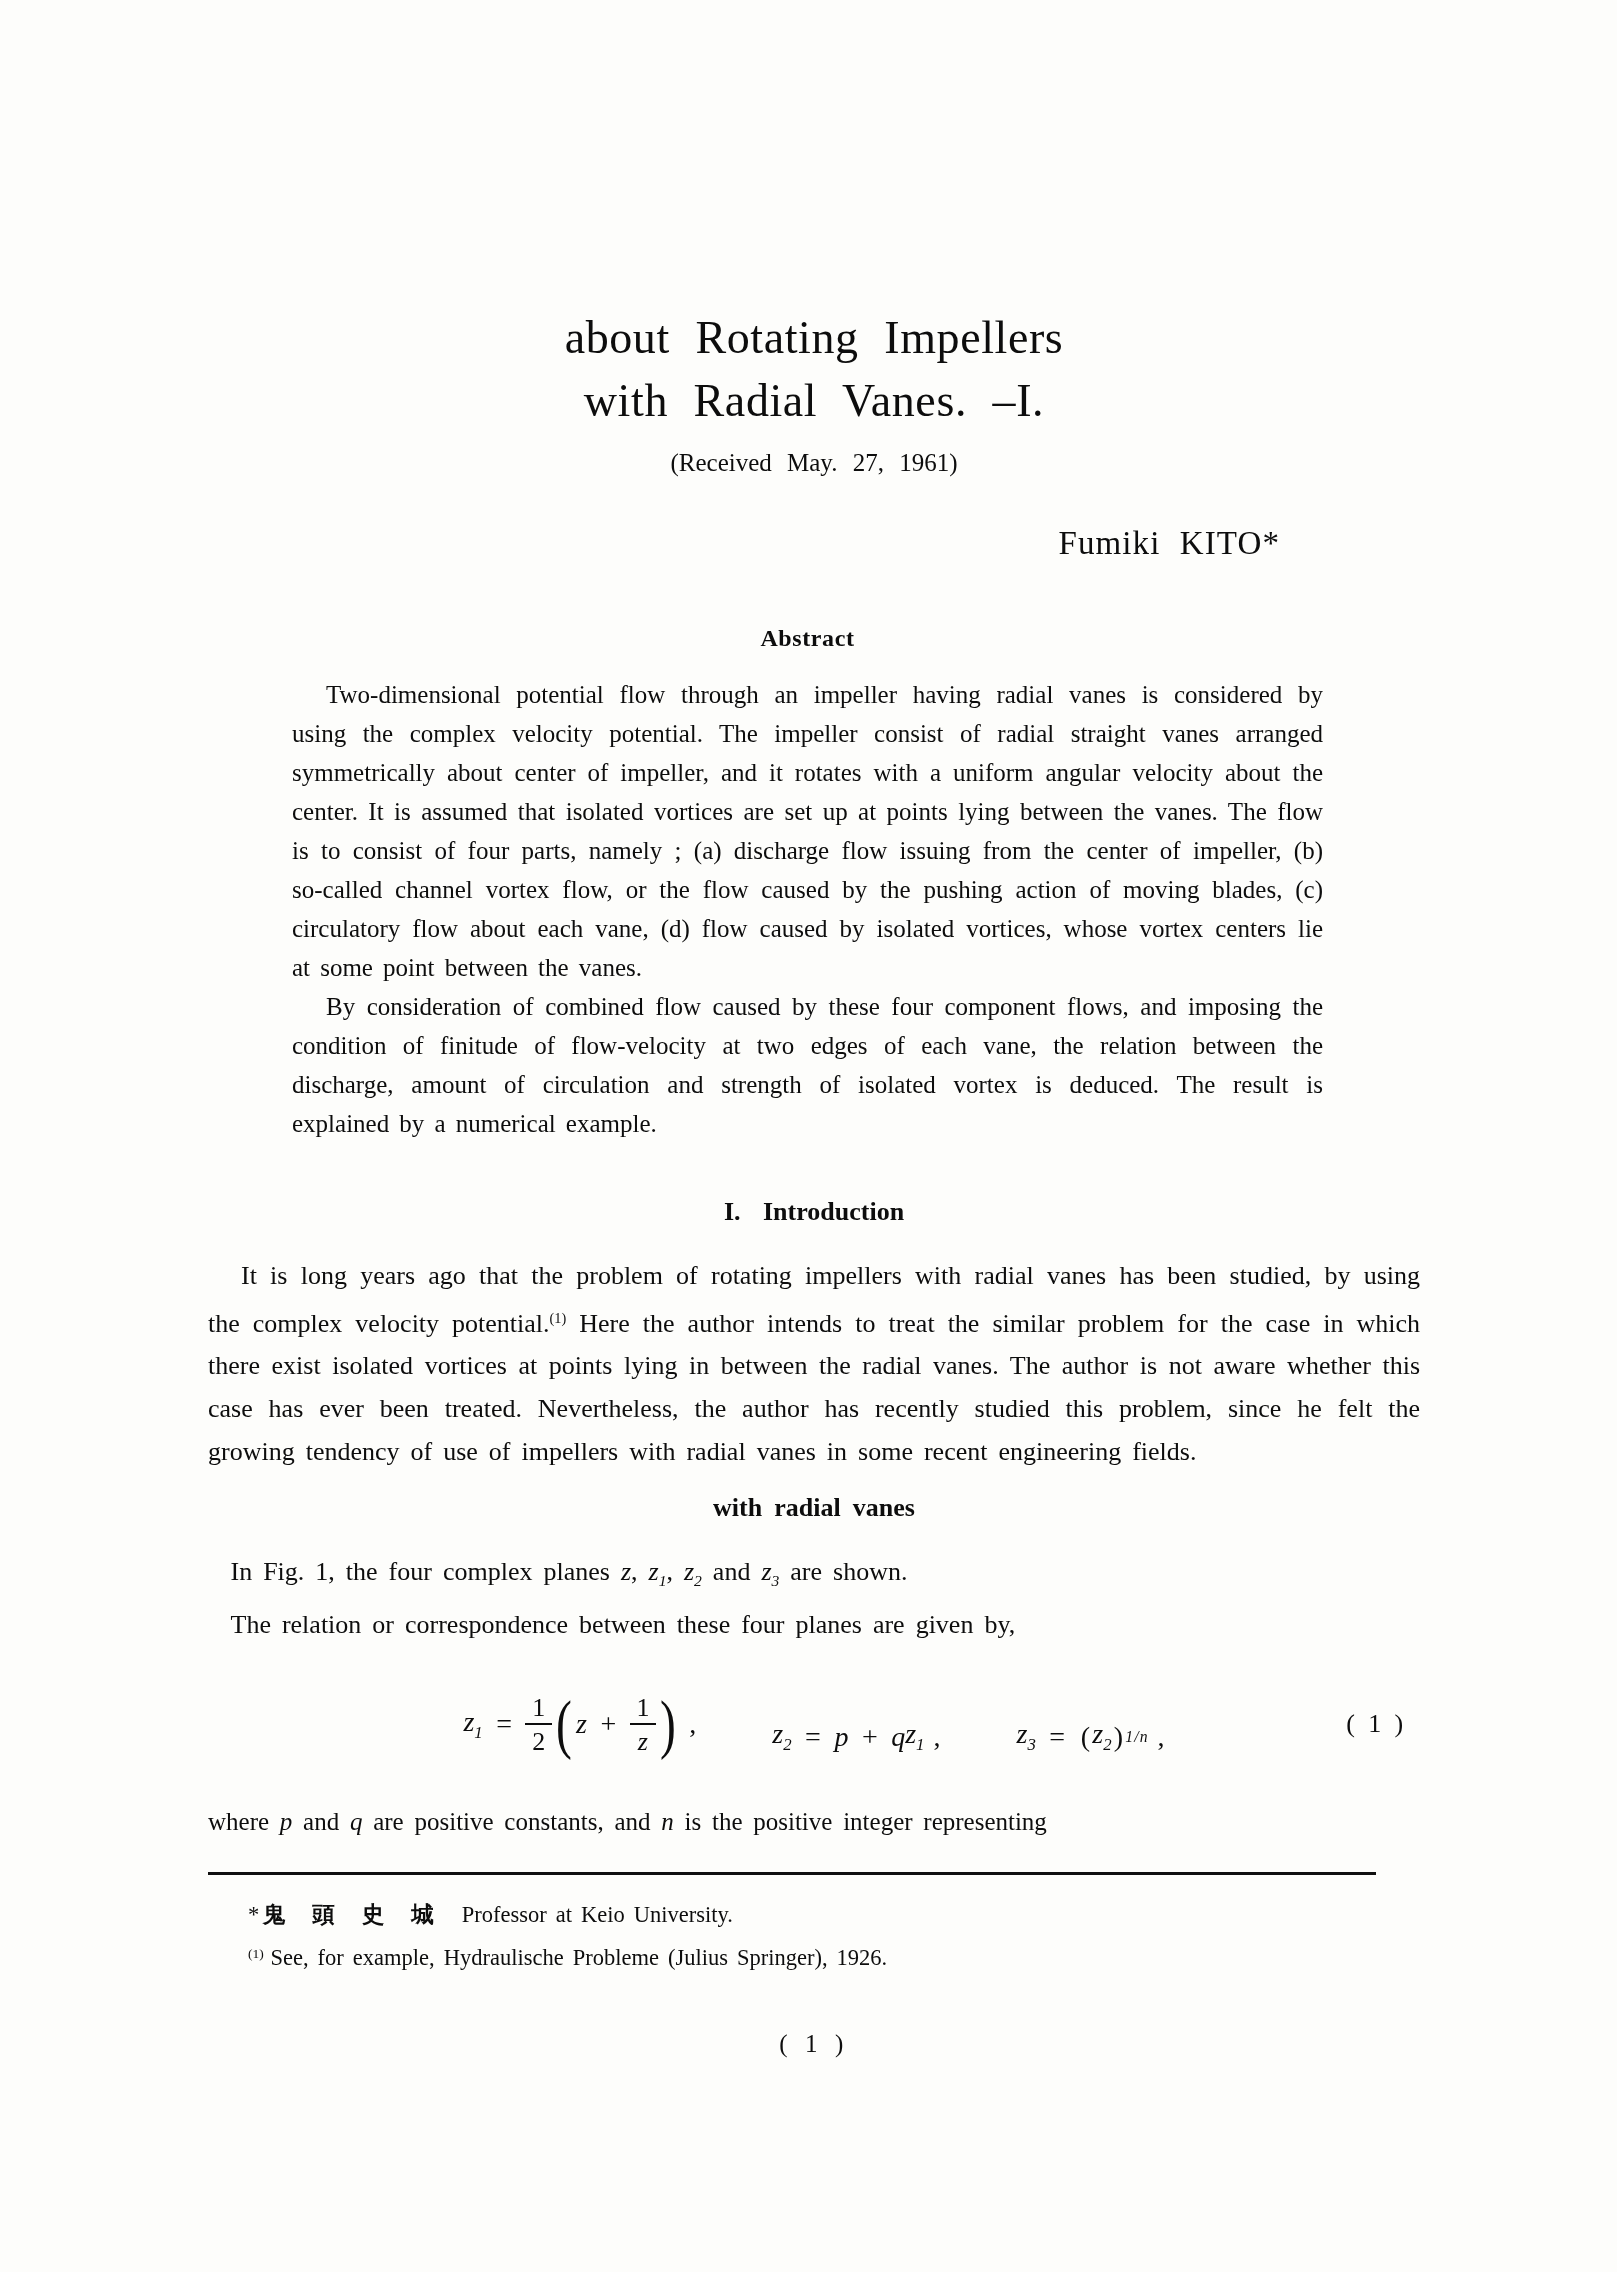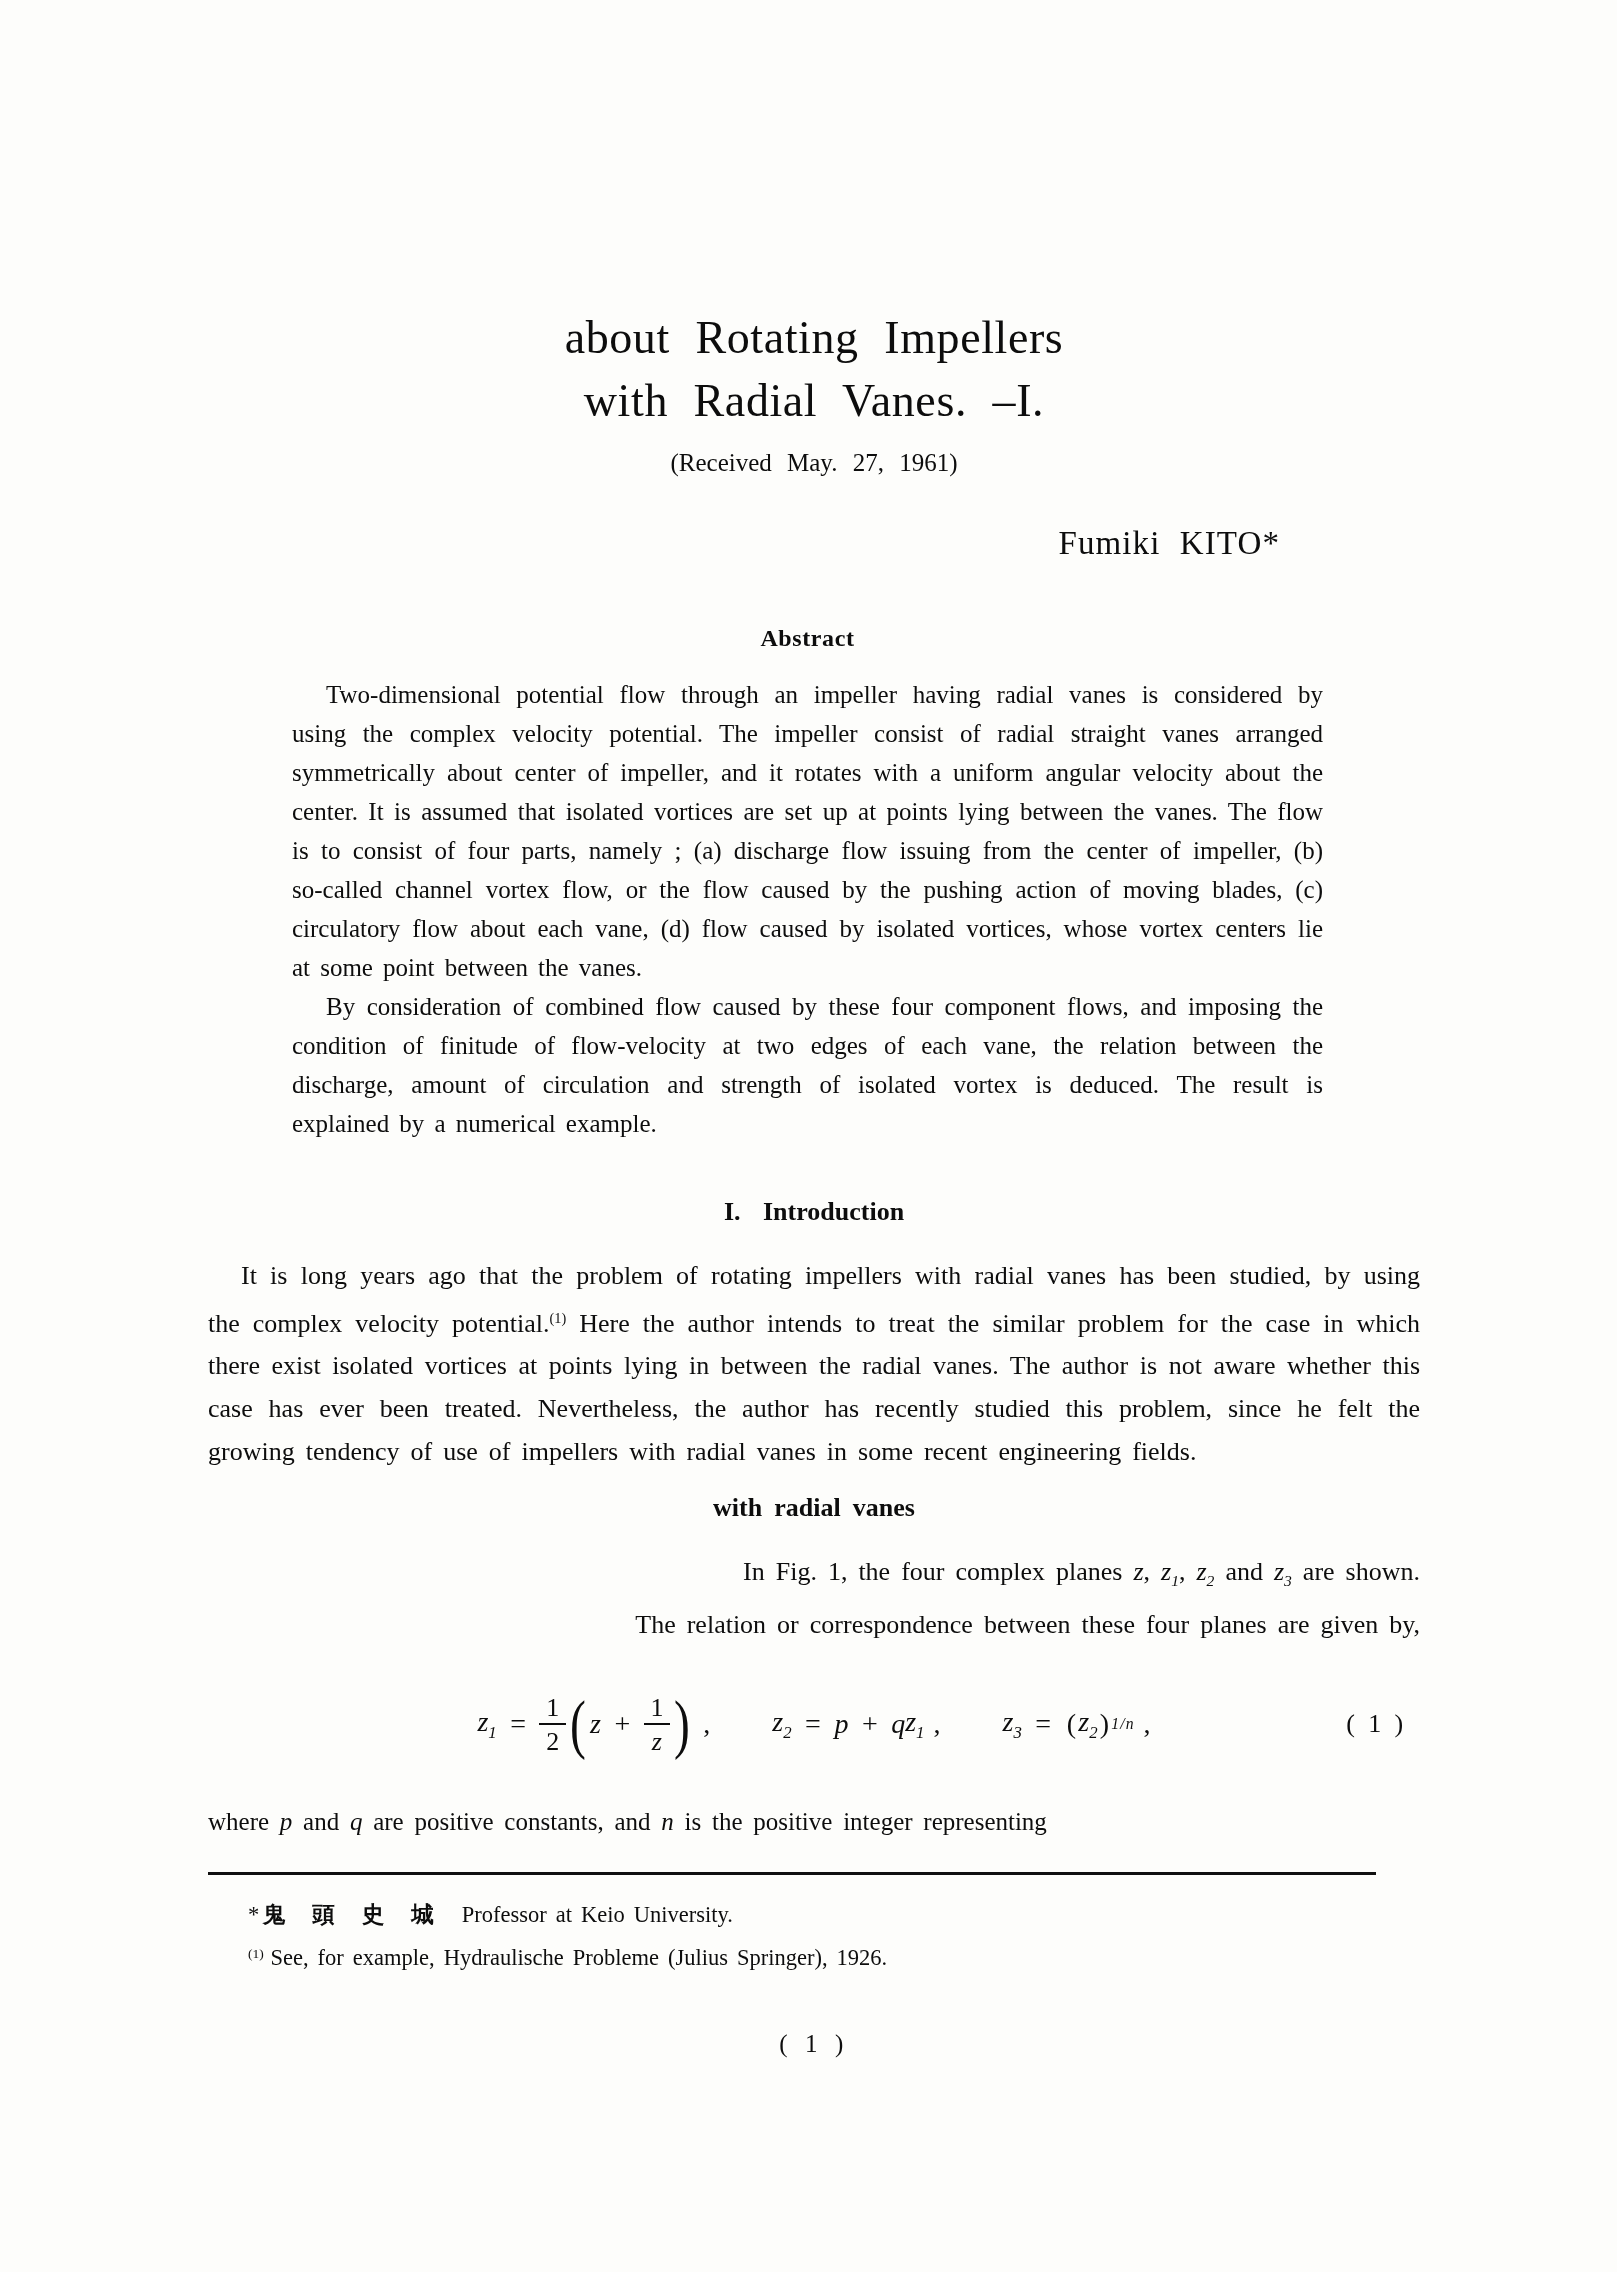--- a/index.html
+++ b/index.html
@@ -94,36 +94,35 @@
     vertical-align: 0.6em;
     letter-spacing: 0;
   }
 
   .lead-lines { margin: 27px 0 0 22.5px; }
   .lead-lines p {
     margin: 0;
     font-size: 26px;
     line-height: 44px;
     word-spacing: 4.5px;
-    text-align: right;
   }
   .var { font-style: italic; }
   sub { font-size: 0.6em; }
 
   
   .eq-row {
     position: relative;
     margin-top: 23.6px;
     height: 107px;
     display: flex;
     align-items: center;
     justify-content: center;
     font-size: 28px;
   }
-  .eq-content { display: flex; align-items: center; }
+  .eq-content { display: flex; align-items: flex-end; gap: 14px; }
   .eq-term { display: inline-flex; align-items: center; }
   .eq-term + .eq-term { margin-left: 62px; }
   .eq-op { margin: 0 13.5px; }
   .frac {
     display: inline-flex;
     flex-direction: column;
     align-items: center;
     font-size: 26px;
     line-height: 1.05;
     vertical-align: middle;

